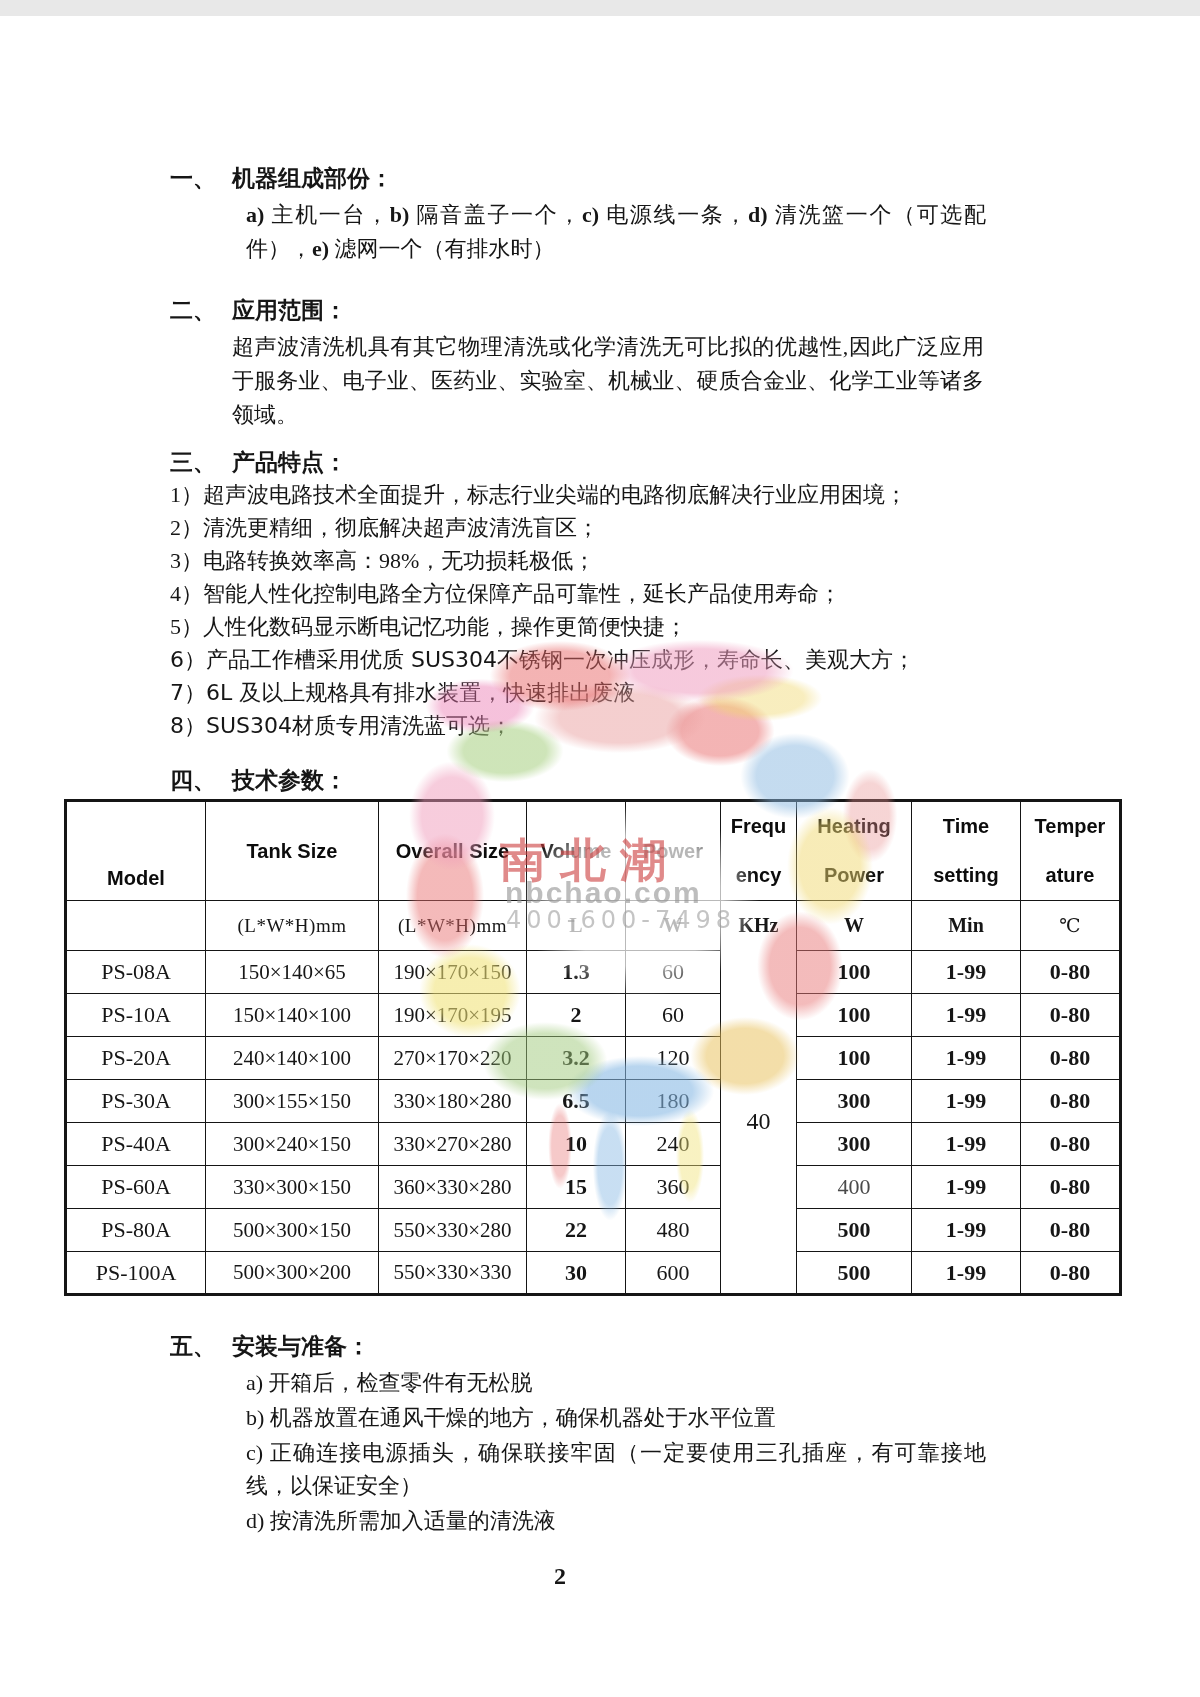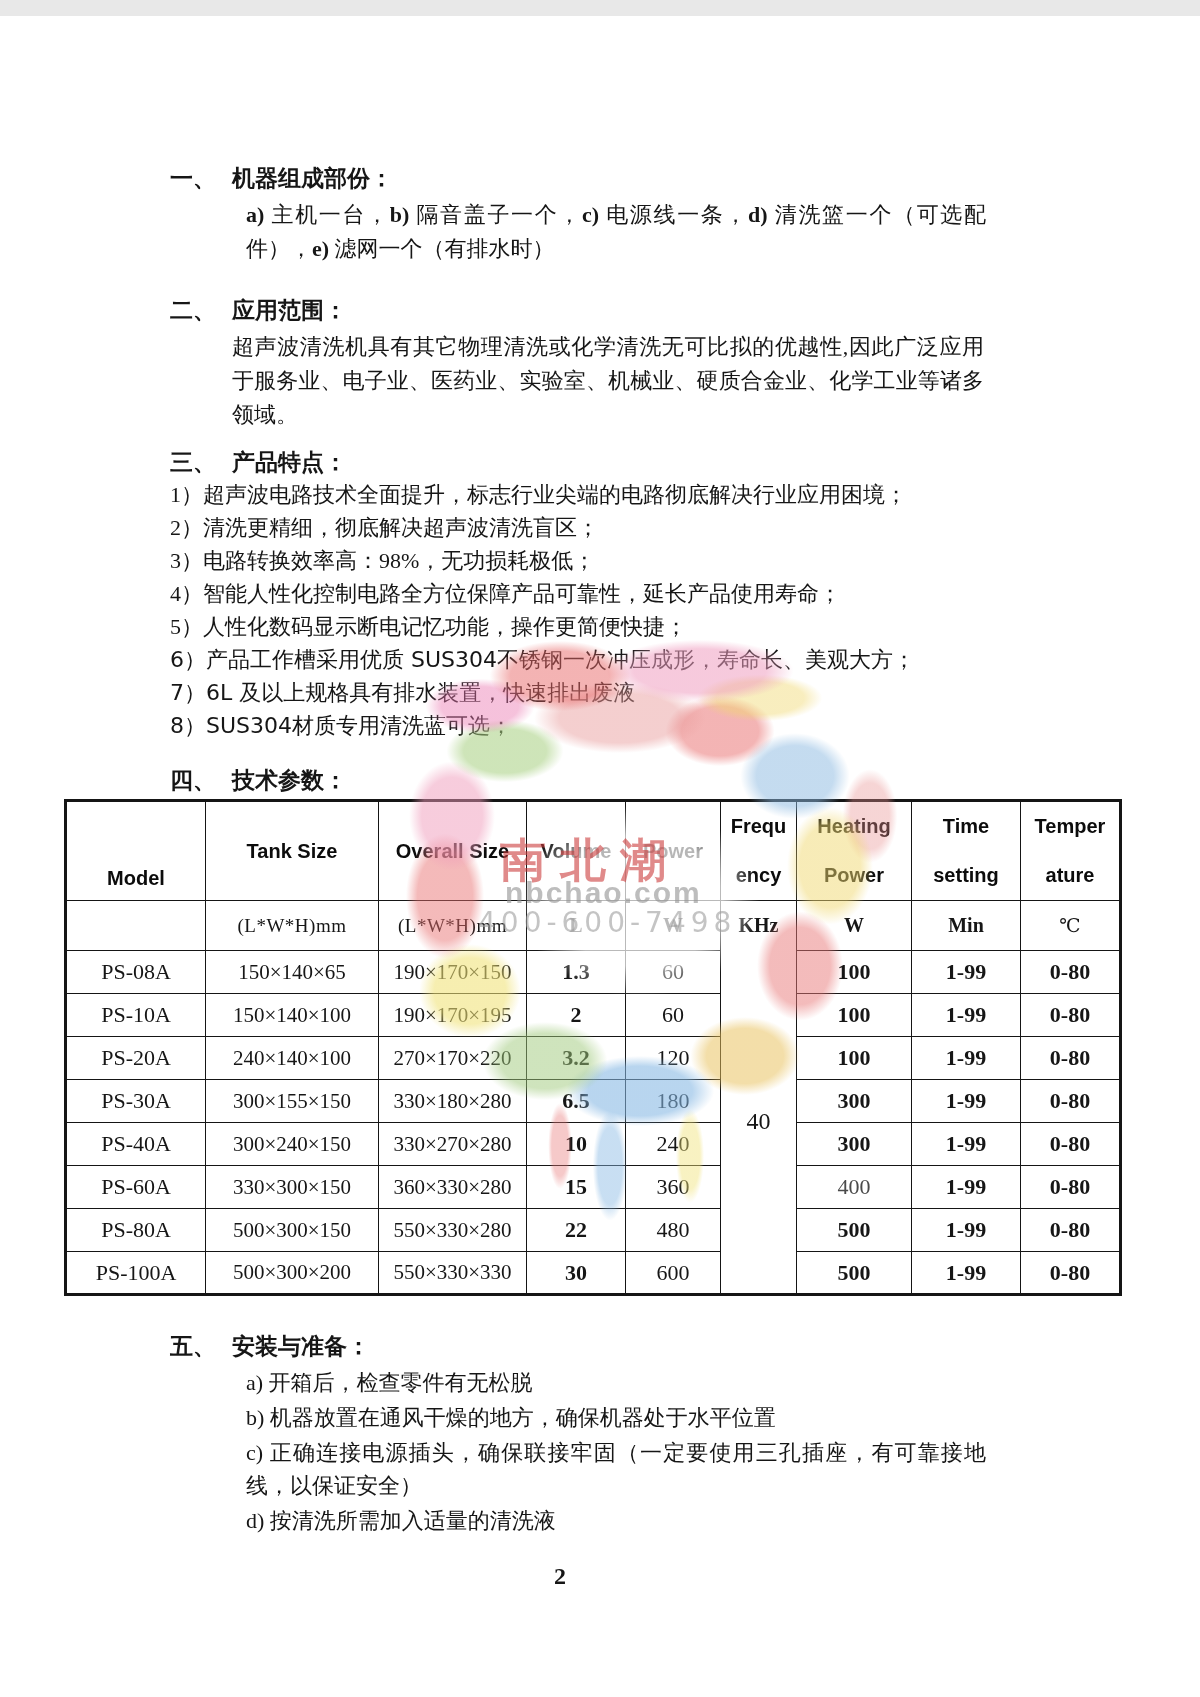--- a/index.html
+++ b/index.html
@@ -86,21 +86,21 @@
           radial-gradient(15px 55px at 560px 1130px, rgba(232,120,120,.40) 0 55%, rgba(232,120,120,0) 78%),
           radial-gradient(18px 60px at 690px 1140px, rgba(240,226,119,.45) 0 55%, rgba(240,226,119,0) 78%),
           radial-gradient(150px 120px at 640px 885px, rgba(255,255,255,.70) 0 55%, rgba(255,255,255,0) 80%);
   }
   .wm-brand { position:absolute; left:500px; top:814px; font-size:46px; font-weight:700;
               letter-spacing:14px; color:rgba(204,60,60,.60);
               font-family:"Liberation Serif","DejaVu Serif",serif; }
   .wm-domain { position:absolute; left:505px; top:860px; font-size:30px; font-weight:700;
                letter-spacing:2px; color:rgba(148,148,148,.62);
                font-family:Liberation Sans, sans-serif; }
-  .wm-phone { position:absolute; left:478px; top:890px; font-size:28px;
+  .wm-phone { position:absolute; left:506px; top:890px; font-size:24px;
               letter-spacing:5px; color:rgba(156,156,156,.60);
               font-family:"DejaVu Sans","Liberation Sans",sans-serif; }
 </style>
 </head>
 <body>
 
 <div class="page">
   <div class="content">
 
     <div class="sec-h">

